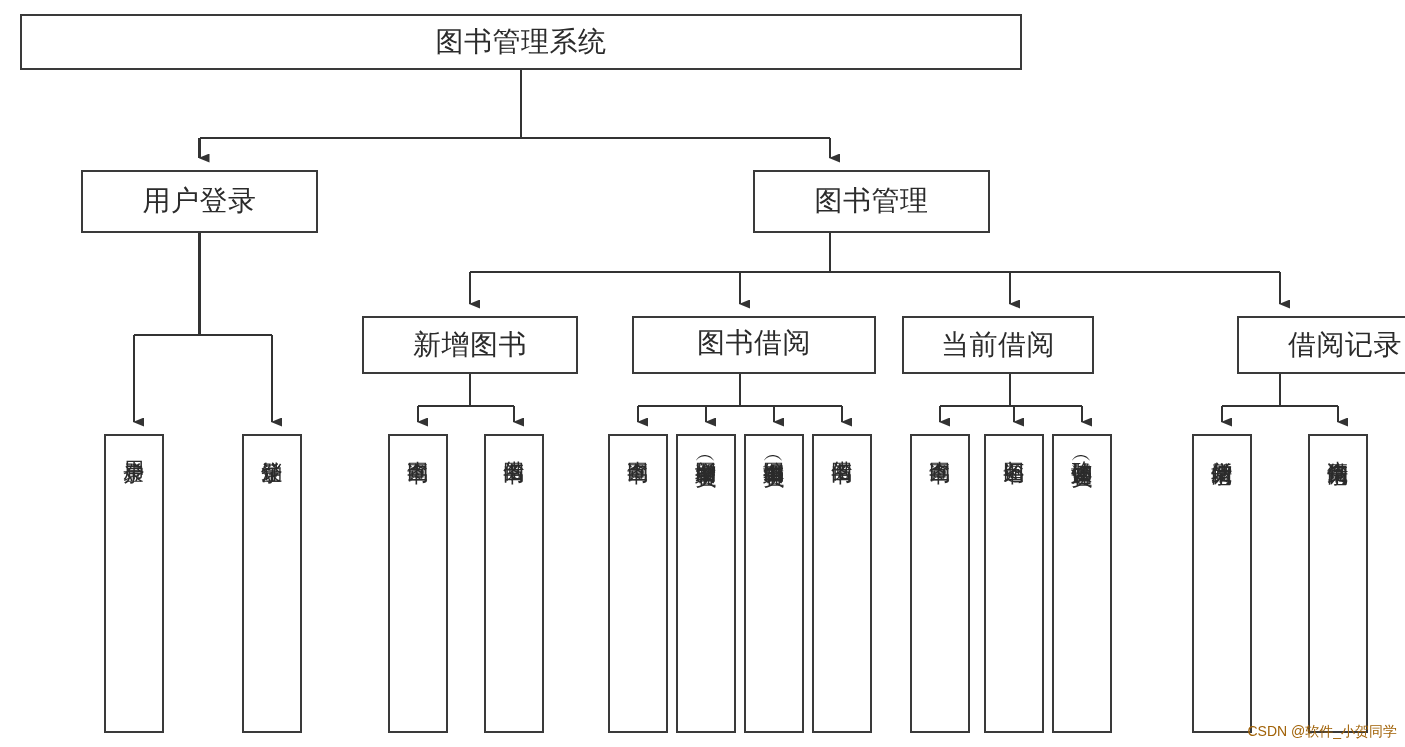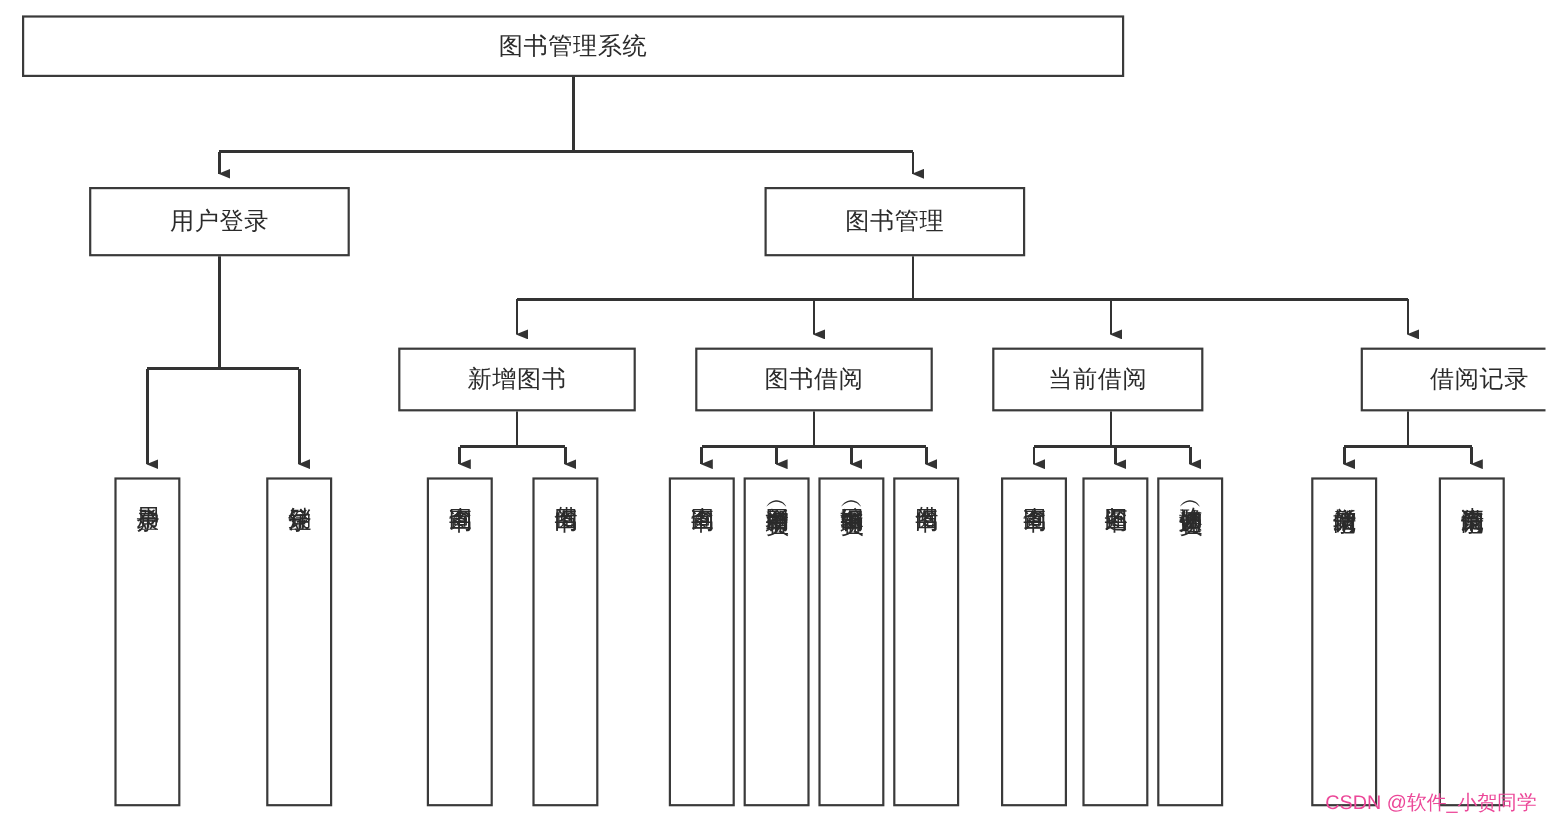--- a/index.html
+++ b/index.html
@@ -54,28 +54,28 @@
     white-space: normal;
     max-height: 276px;
   }
   .node.leaf {
     align-items: flex-start;
     padding-top: 8px;
   }
   .node.root .label,
   .node.level2 .label,
   .node.group .label {
-    font-size: 22px;
+    font-size: 28px;
   }
   .watermark {
     position: absolute;
     right: 8px;
     bottom: 6px;
-    color: #ec4899;
-    font-size: 18px;
+    color: #a16207;
+    font-size: 14px;
     z-index: 5;
     white-space: nowrap;
     user-select: none;
   }
 </style>
 </head>
 <body>
 
 <div id="diagram-root">
 
@@ -129,28 +129,28 @@
     </g>
   </svg>
 
   <div class="node root" style="left:20px; top:14px; width:1002px; height:56px;">
     <span class="label">图书管理系统</span>
   </div>
 
   <div class="node level2" style="left:81px; top:170px; width:237px; height:63px;">
     <span class="label">用户登录</span>
   </div>
-  <div class="node level2" style="left:695px; top:170px; width:237px; height:63px;">
+  <div class="node level2" style="left:753px; top:170px; width:237px; height:63px;">
     <span class="label">图书管理</span>
   </div>
 
   <div class="node group" style="left:362px; top:316px; width:216px; height:58px;">
     <span class="label">新增图书</span>
   </div>
-  <div class="node group" style="left:632px; top:316px; width:216px; height:58px;">
+  <div class="node group" style="left:632px; top:316px; width:244px; height:58px;font-family:Liberation Mono, monospace;">
     <span class="label">图书借阅</span>
   </div>
   <div class="node group" style="left:902px; top:316px; width:192px; height:58px;">
     <span class="label">当前借阅</span>
   </div>
   <div class="node group" style="left:1200px; top:316px; width:216px; height:58px;margin-left:37px;">
     <span class="label">借阅记录</span>
   </div>
 
   <div class="node leaf" style="left:104px; top:434px; width:60px; height:299px;">

